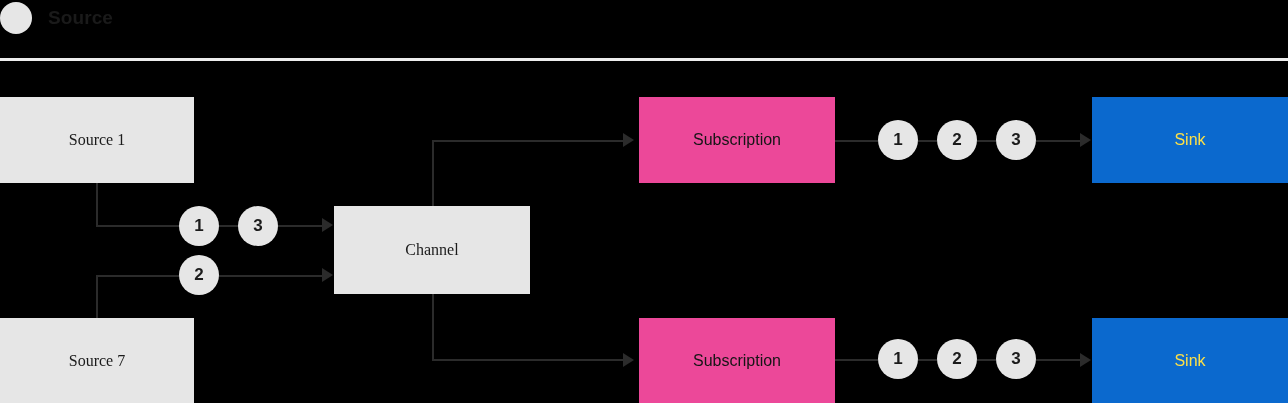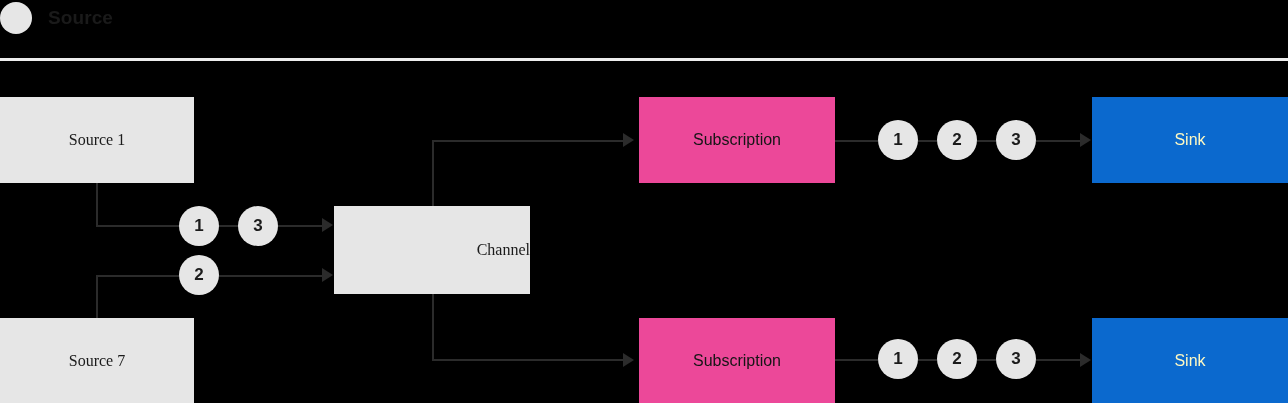--- a/index.html
+++ b/index.html
@@ -18,25 +18,25 @@
 
   
   .node{position:absolute;display:flex;align-items:center;justify-content:center;
         box-sizing:border-box;}
   .node span{font-size:16px;line-height:1.2;white-space:nowrap;}
   .node.grey{background:#E6E6E6;}
   .node.grey span{color:#1b1b1b;font-family:Liberation Serif, serif;}
   .node.lblue{background:#ec4899;}
   .node.lblue span{color:#151515;}
   .node.blue{background:#0B69CE;}
-  .node.blue span{color:#fef9c3;}
+  .node.blue span{color:#fde047;}
 
   #src1 {left:0px;  top:97px;  width:194px;height:86px;}
   #src2 {left:0px;  top:318px; width:194px;height:85px;}
-  #chan {left:334px;top:206px; width:196px;height:88px;justify-content:flex-end;}
+  #chan {left:334px;top:206px; width:196px;height:88px;}
   #sub1 {left:639px;top:97px;  width:196px;height:86px;}
   #sub2 {left:639px;top:318px; width:196px;height:85px;}
   #sink1{left:1092px;top:97px; width:196px;height:86px;}
   #sink2{left:1092px;top:318px;width:196px;height:85px;}
 
   
   .seg{position:absolute;background:#2b2b2b;}
   .seg.h{height:2px;}
   .seg.v{width:2px;}
   .arrow{position:absolute;width:0;height:0;

